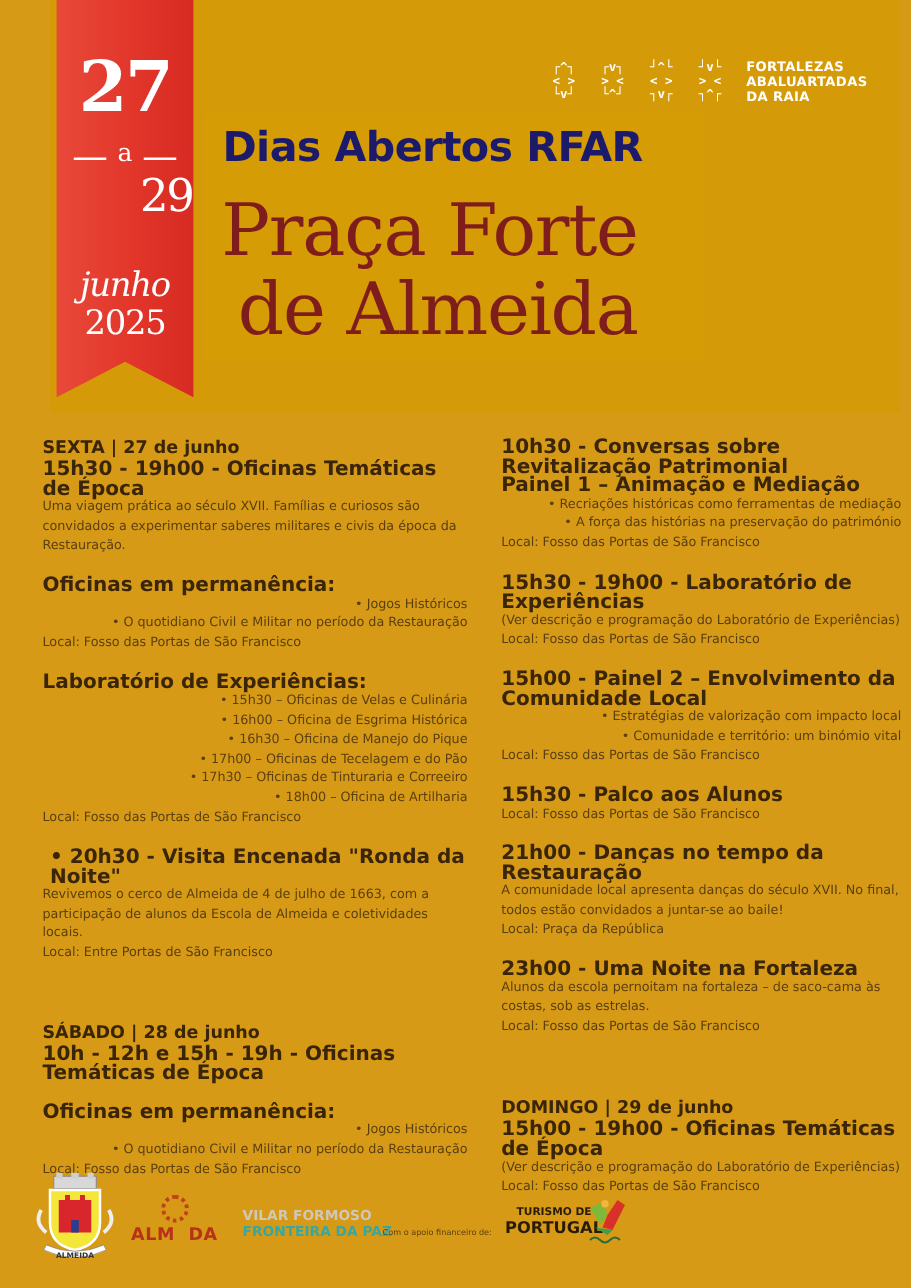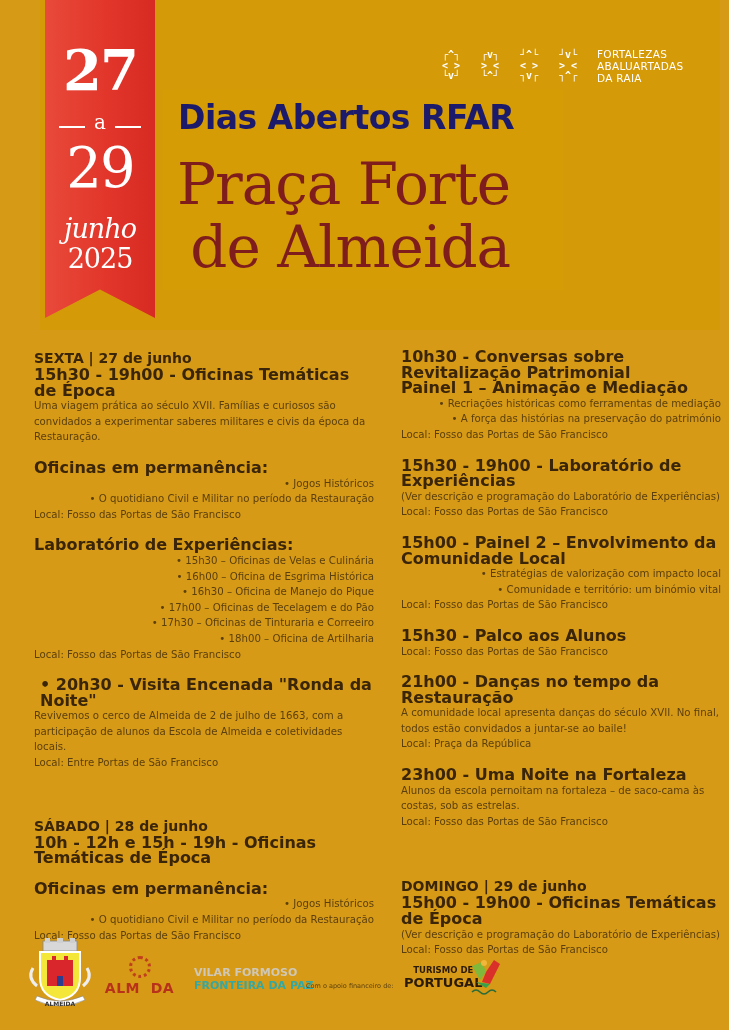--- a/index.html
+++ b/index.html
@@ -23,35 +23,35 @@
     background: linear-gradient(90deg, #e84a3a 0%, #e2362b 55%, #d72a22 100%);
     clip-path: polygon(0 0, 100% 0, 100% 100%, 50% 91%, 0 100%);
   }
   .ribbon .d {
     position: absolute; left: 0; width: 110px; text-align: center;
     color: #fff; font-family: "DejaVu Serif", serif; line-height: 1;
   }
   .r-27 { top: 42px; font-size: 56px; letter-spacing: -2px; font-weight: bold; }
   .r-a { top: 112px; font-size: 20px; }
   .r-a-line { position: absolute; top: 126px; height: 1.5px; width: 26px; background: #fff; }
-  .r-29 { top: 140px; font-size: 56px; letter-spacing: -2px; }
+  .r-29 { top: 140px; font-size: 36px; letter-spacing: -2px; margin-left: 33px; }
   .r-junho { top: 215px; font-size: 27px; letter-spacing: -1px; font-style: italic; }
   .r-year { top: 245px; font-size: 27px; letter-spacing: -1px; }
 
   .logo-rfar {
     position: absolute; left: 436px; top: 48px; display: flex; align-items: center;
   }
   .logo-glyphs { display: flex; gap: 9px; margin-right: 14px; }
   .glyph {
     width: 30px; height: 32px; color: #fff; font-size: 10px; font-weight: bold;
     font-family: "DejaVu Sans Mono", monospace; line-height: 10.5px; text-align: center;
     white-space: pre;
   }
   .logo-text {
-    color: #fff; font-weight: normal; font-size: 10.5px; line-height: 12px; letter-spacing: 0.3px;
+    color: #fff; font-weight: bold; font-size: 10.5px; line-height: 12px; letter-spacing: 0.3px;
   }
 
   .subtitle {
     position: absolute; left: 178px; top: 98px;
     font-family: "DejaVu Sans", sans-serif; font-weight: bold;
     font-size: 33px; color: #1c1a6b; letter-spacing: -0.5px;
   }
   .place {
     position: absolute; left: 177px; top: 153px; color: #7f1d1d;
     font-family: "DejaVu Serif", serif; font-size: 58px; line-height: 63px; letter-spacing: -1px; text-align: right;
@@ -144,21 +144,21 @@
   <div class="ev-title">Laboratório de Experiências:</div>
   <div class="bullet">15h30 – Oficinas de Velas e Culinária</div>
   <div class="bullet">16h00 – Oficina de Esgrima Histórica</div>
   <div class="bullet">16h30 – Oficina de Manejo do Pique</div>
   <div class="bullet">17h00 – Oficinas de Tecelagem e do Pão</div>
   <div class="bullet">17h30 – Oficinas de Tinturaria e Correeiro</div>
   <div class="bullet">18h00 – Oficina de Artilharia</div>
   <div>Local: Fosso das Portas de São Francisco</div>
   <div class="gap"></div>
   <div class="ev-title big-bullet">20h30 - Visita Encenada "Ronda da Noite"</div>
-  <p class="p">Revivemos o cerco de Almeida de 2 de julho de 1663, com a participação de alunos da Escola de Almeida e coletividades locais.</p>
+  <p class="p">Revivemos o cerco de Almeida de 4 de julho de 1663, com a participação de alunos da Escola de Almeida e coletividades locais.</p>
   <div>Local: Entre Portas de São Francisco</div>
   <div style="height:46px"></div>
   <div class="day">SÁBADO | 28 de junho</div>
   <div class="ev-title">10h - 12h e 15h - 19h -  Oficinas Temáticas de Época</div>
   <div class="gap"></div>
   <div class="ev-title">Oficinas em permanência:</div>
   <div class="bullet">Jogos Históricos</div>
   <div class="bullet">O quotidiano Civil e Militar no período da Restauração</div>
   <div>Local: Fosso das Portas de São Francisco</div>
 </div>

